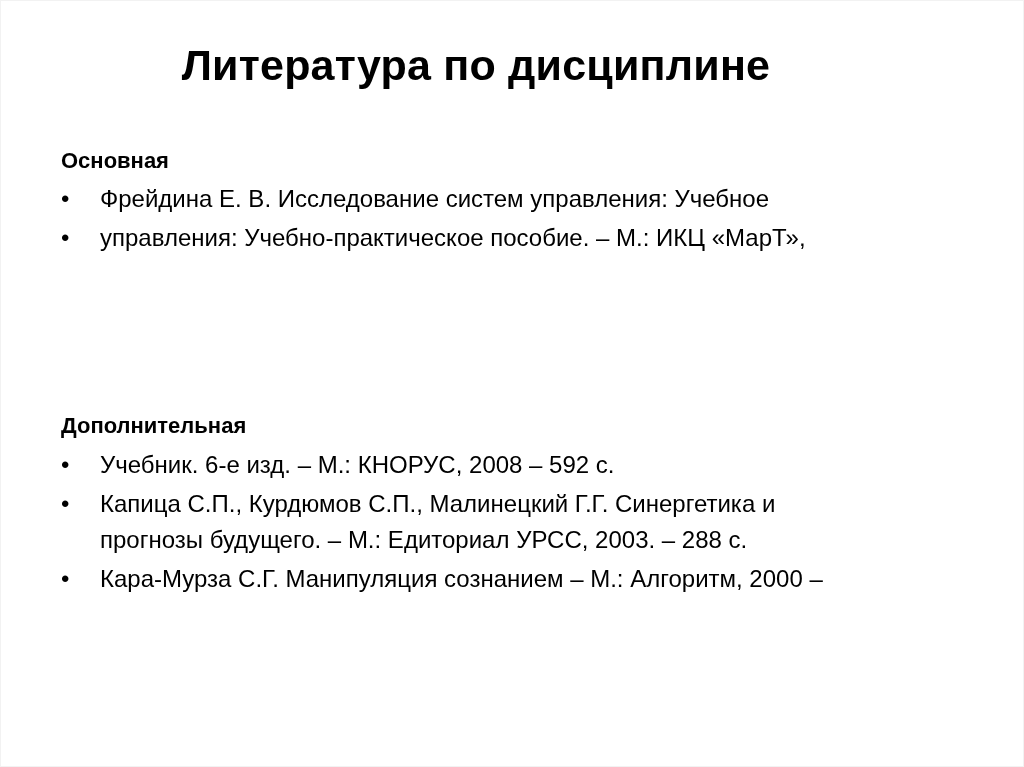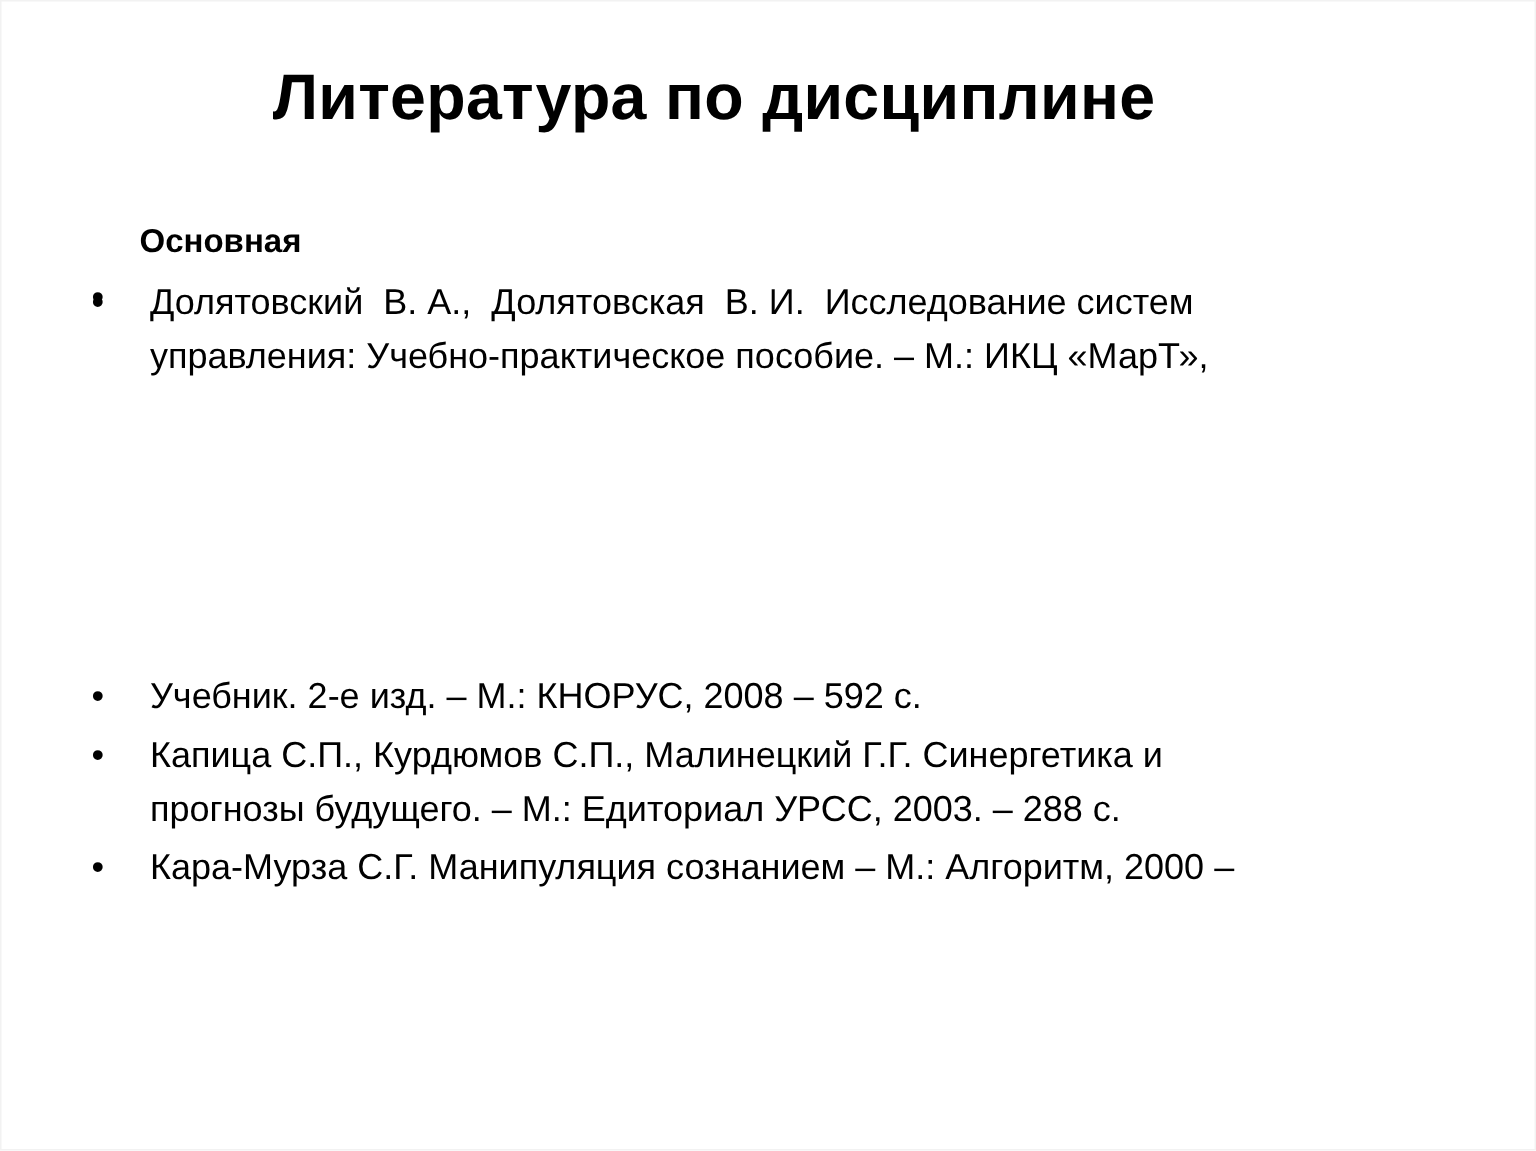--- a/index.html
+++ b/index.html
@@ -70,36 +70,37 @@
       white-space: pre;
     }
   </style>
 </head>
 <body>
 
 <div class="slide">
 
   <h1 class="title">Литература по дисциплине</h1>
 
-  <h2 class="section-heading" style="top:146px;margin-left:32px;">Основная</h2>
+  <h2 class="section-heading" style="top:146px;">Основная</h2>
   <ul class="bib-list" style="top:180px;">
     <li class="bib-item">
       <span class="bullet">•</span>
+      <span class="bib-line">Фрейдина Е. В. Исследование систем управления: Учебное</span>
     </li>
     <li class="bib-item">
       <span class="bullet">•</span>
-      <span class="bib-line">Долятовский  В. А.,  Долятовская  В. И.  Исследование систем</span>
       <span class="bib-line">управления: Учебно-практическое пособие. – М.: ИКЦ «МарТ»,</span>
     </li>
   </ul>
 
+  <h2 class="section-heading" style="top:411px;">Дополнительная</h2>
   <ul class="bib-list" style="top:446px;">
     <li class="bib-item">
       <span class="bullet">•</span>
-      <span class="bib-line">Учебник. 2-е изд. – М.: КНОРУС, 2008 – 592 с.</span>
+      <span class="bib-line">Учебник. 6-е изд. – М.: КНОРУС, 2008 – 592 с.</span>
     </li>
     <li class="bib-item">
       <span class="bullet">•</span>
       <span class="bib-line">Капица С.П., Курдюмов С.П., Малинецкий Г.Г. Синергетика и</span>
       <span class="bib-line">прогнозы будущего. – М.: Едиториал УРСС, 2003. – 288 с.</span>
     </li>
     <li class="bib-item">
       <span class="bullet">•</span>
       <span class="bib-line">Кара-Мурза С.Г. Манипуляция сознанием – М.: Алгоритм, 2000 –</span>
     </li>

